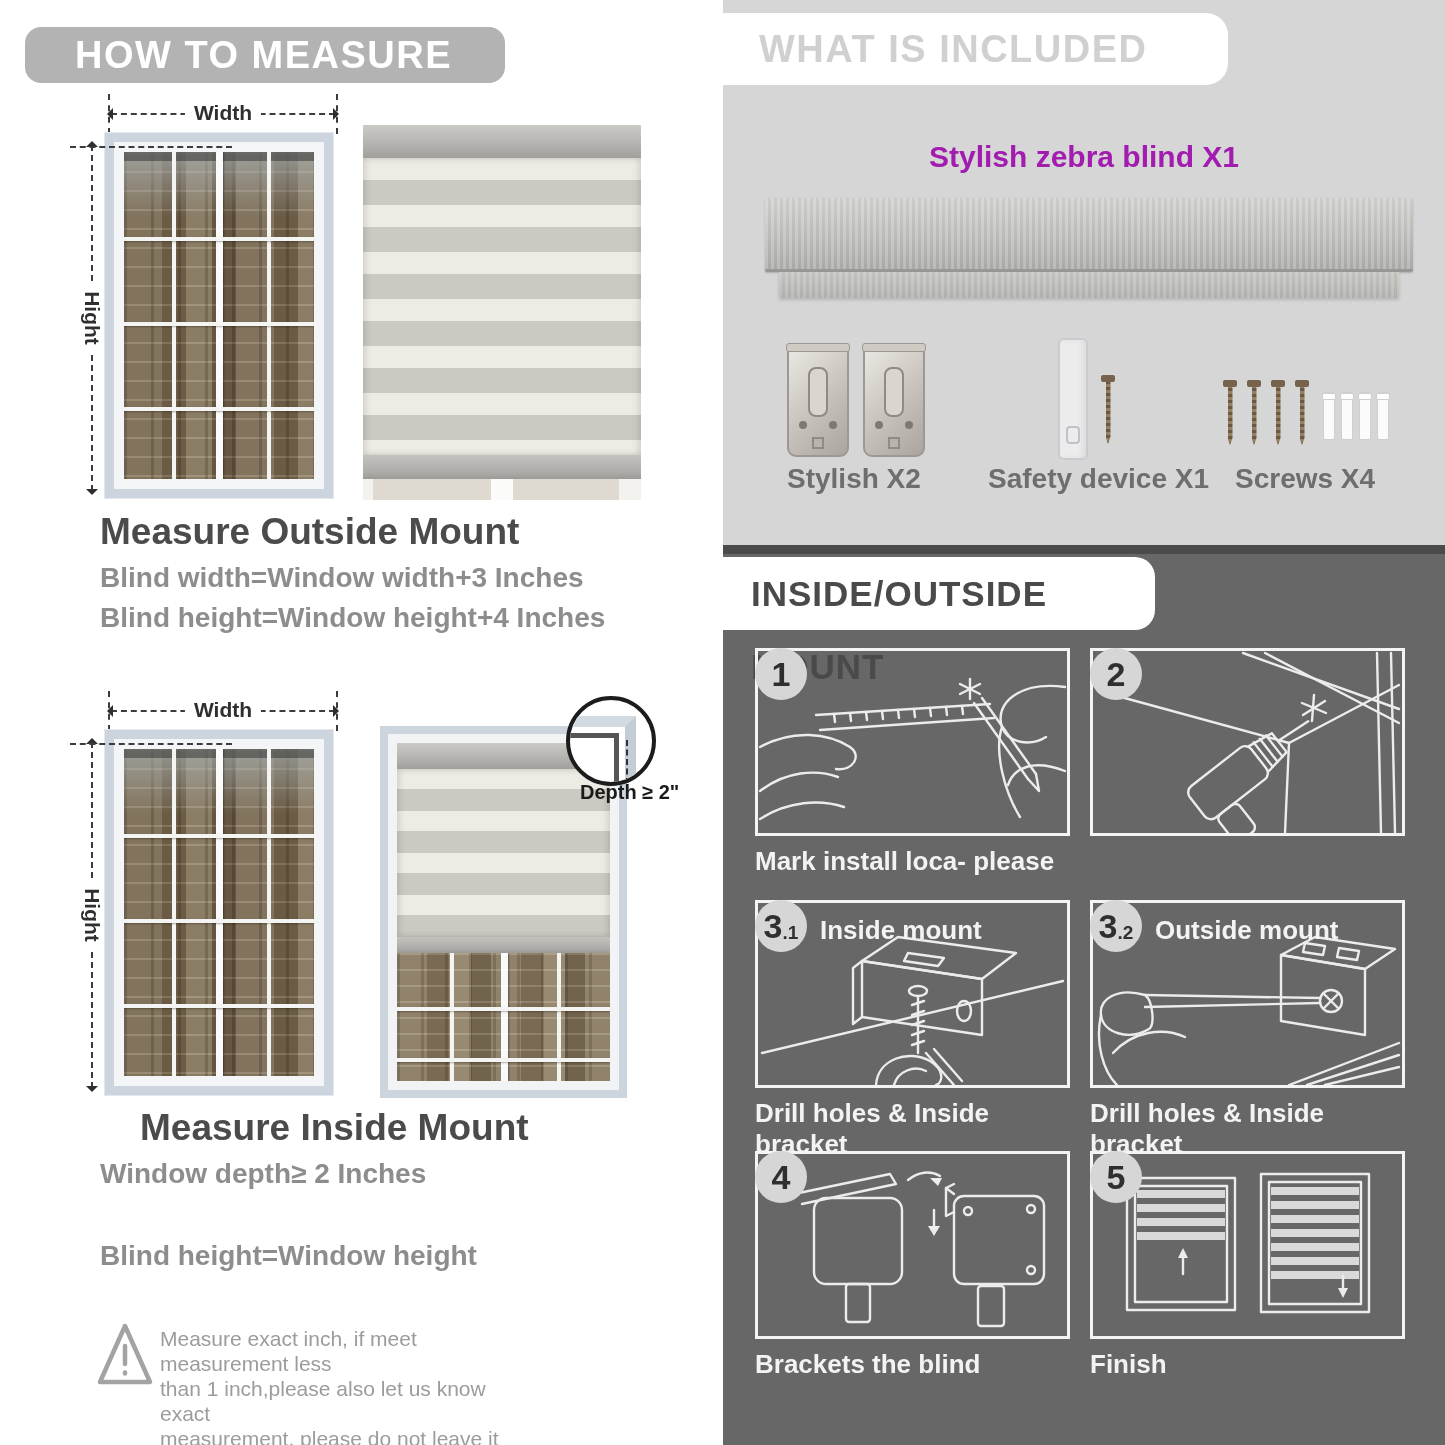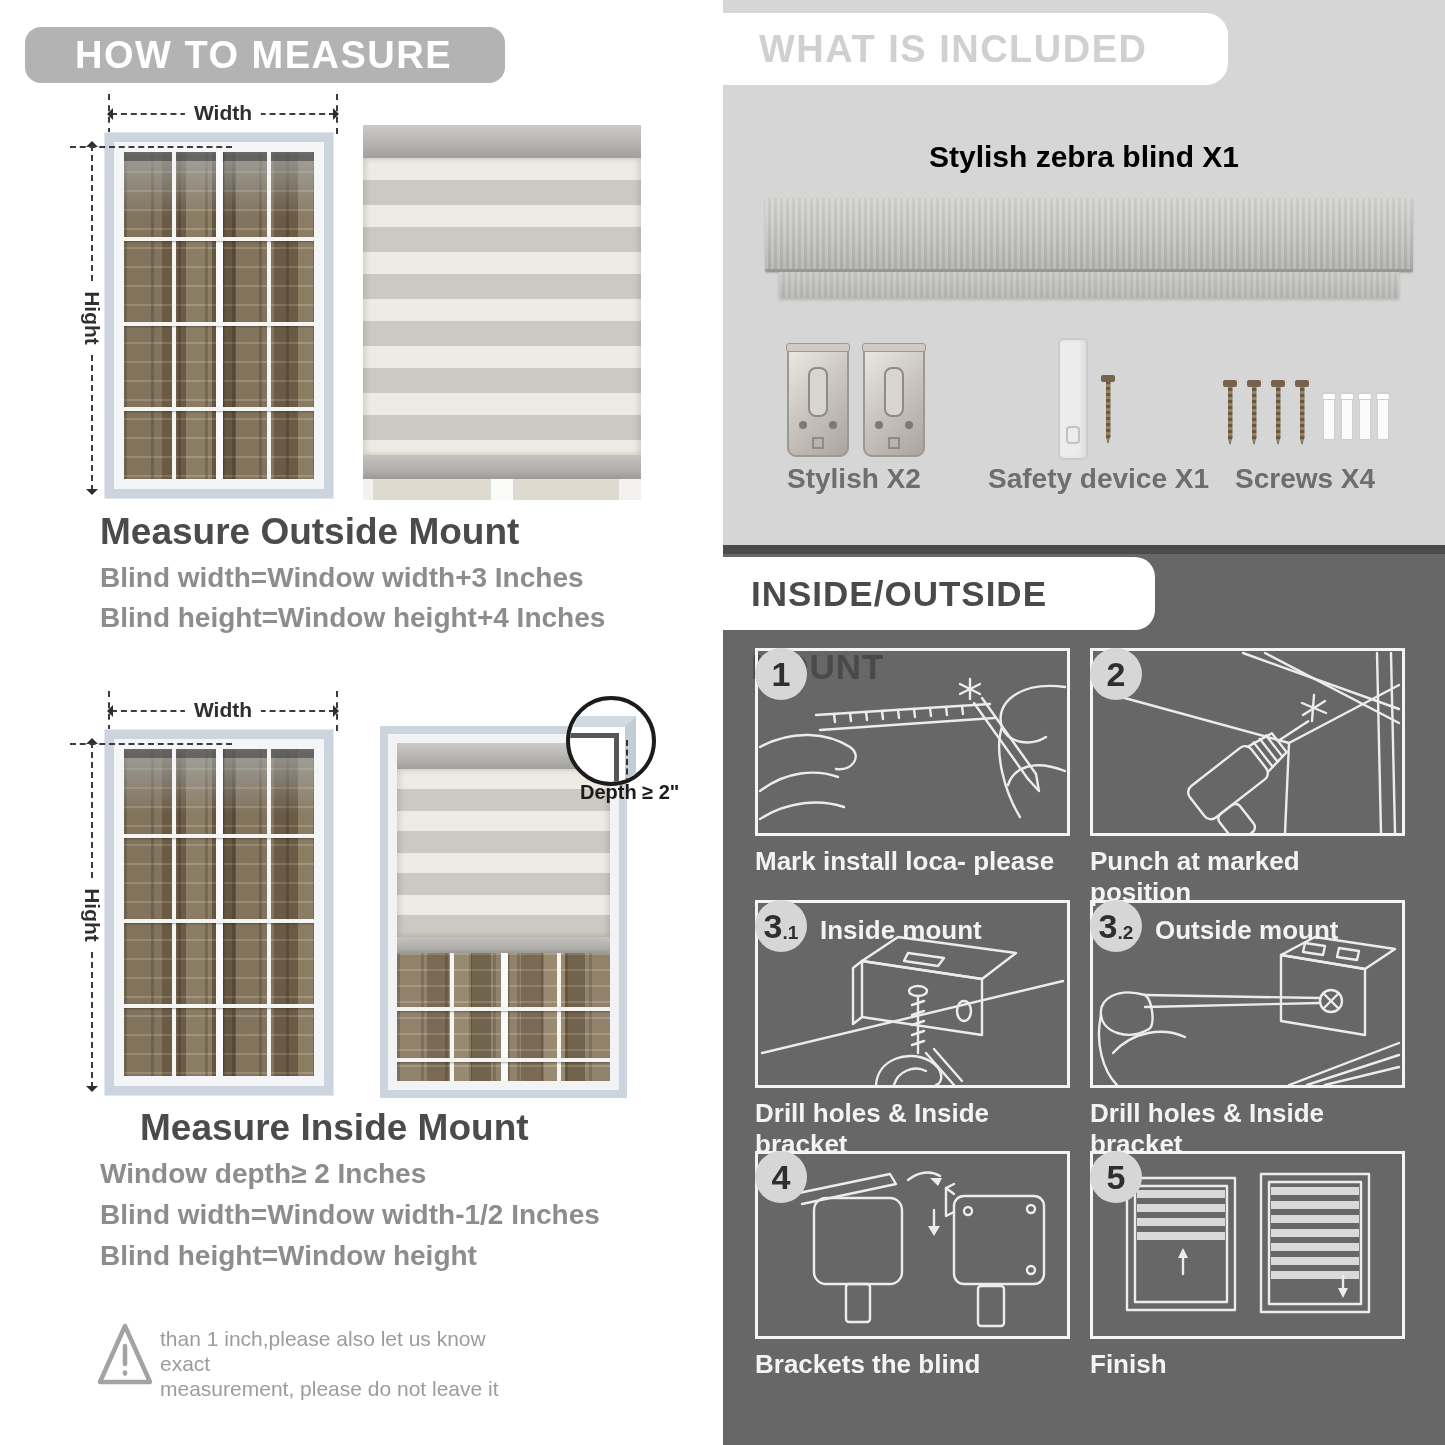--- a/index.html
+++ b/index.html
@@ -80,21 +80,21 @@
   .warn-wrap{position:absolute;left:96px;top:1320px;display:flex;}
   .warn-text{position:absolute;left:64px;top:6px;width:340px;font-size:21px;line-height:25px;
              color:#9c9c9c;font-weight:500;}
 
   
   .included{position:absolute;left:723px;top:0;width:722px;height:545px;background:#d6d6d6;}
   .hdr-included{position:absolute;left:0;top:13px;width:505px;height:72px;background:#fff;
                 border-radius:0 22px 22px 0;color:#d0d0d0;font-size:38px;font-weight:bold;
                 letter-spacing:1.5px;line-height:72px;padding-left:36px;}
   .blind-x1{position:absolute;left:0;top:140px;width:100%;text-align:center;font-size:30px;
-            font-weight:bold;color:#000000;}
+            font-weight:bold;color:#a21caf;}
   .rail-img{position:absolute;left:42px;top:198px;width:648px;height:74px;border-radius:2px;
             background:
               repeating-linear-gradient(90deg,rgba(255,255,255,.16) 0 3px,rgba(0,0,0,.03) 3px 6px),
               linear-gradient(180deg,#d2d3cf 0%,#c0c1bd 55%,#aeafab 100%);
             border-bottom:3px solid #979894;box-shadow:0 1px 2px rgba(0,0,0,.2);}
   .valance-img{position:absolute;left:56px;top:272px;width:620px;height:26px;
             background:
               repeating-linear-gradient(90deg,rgba(255,255,255,.14) 0 3px,rgba(0,0,0,.02) 3px 6px),
               linear-gradient(180deg,#c6c7c3 0%,#b2b3af 100%);
             box-shadow:0 2px 3px rgba(0,0,0,.15);}
@@ -241,30 +241,30 @@
 
   <div class="depth-circle">
     <div class="oc"></div>
       <div class="ic"></div>
       <div class="dd"></div>
   </div>
   <div class="depth-lbl">Depth ≥ 2"</div>
 
   <div class="sec-title" style="top:1107px;margin-left:40px;">Measure Inside Mount</div>
   <div class="sec-line" style="top:1158px;">Window depth≥ 2 Inches</div>
-  <div class="sec-line" style="top:1199px;">Blind width=Window width-1/2 Inches</div>
   <div class="sec-line" style="top:1240px;">Blind height=Window height</div>
 
   <div class="warn-wrap">
     <svg class="warn-tri" width="58" height="70" viewBox="0 0 58 70">
       <path d="M29,6 L54,62 L4,62 Z"></path>
       <path d="M29,26 L29,44" stroke-width="5.5"></path>
       <path d="M29,52.5 L29,53.5" stroke-width="6"></path>
     </svg>
     <div class="warn-text">
+      <div>Measure exact inch, if meet measurement less</div>
       <div>than 1 inch,please also let us know exact</div>
       <div>measurement, please do not leave it</div>
     </div>
   </div>
 
   <div class="included">
     <div class="hdr-included">WHAT IS INCLUDED</div>
     <div class="blind-x1">Stylish zebra blind X1</div>
     <div class="rail-img"></div>
     <div class="valance-img"></div>
@@ -374,21 +374,20 @@
           </g>
           <path d="M221,44 L219,70"></path>
             <path d="M209,52 L233,62"></path>
             <path d="M232,50 L210,64"></path>
         </svg>
         <div class="badge">
             <span>2</span>
             <span class="sub"></span>
           </div>
       </div>
-      <div class="caption">Punch at  marked position</div>
     </div>
 
     <div class="step" style="left:32px;top:346px;">
       <div class="panel">
         <svg class="art" viewBox="0 0 309 182">
           <path d="M4,150 L305,78"></path>
           <path d="M104,58 L140,34 L258,50 L224,76 Z"></path>
           <path d="M104,58 L224,76 L224,132 L104,114 Z"></path>
           <path d="M150,50 L186,55 L180,63 L146,58 Z"></path>
           <path d="M104,58 L95,65 L95,121 L104,114"></path>

